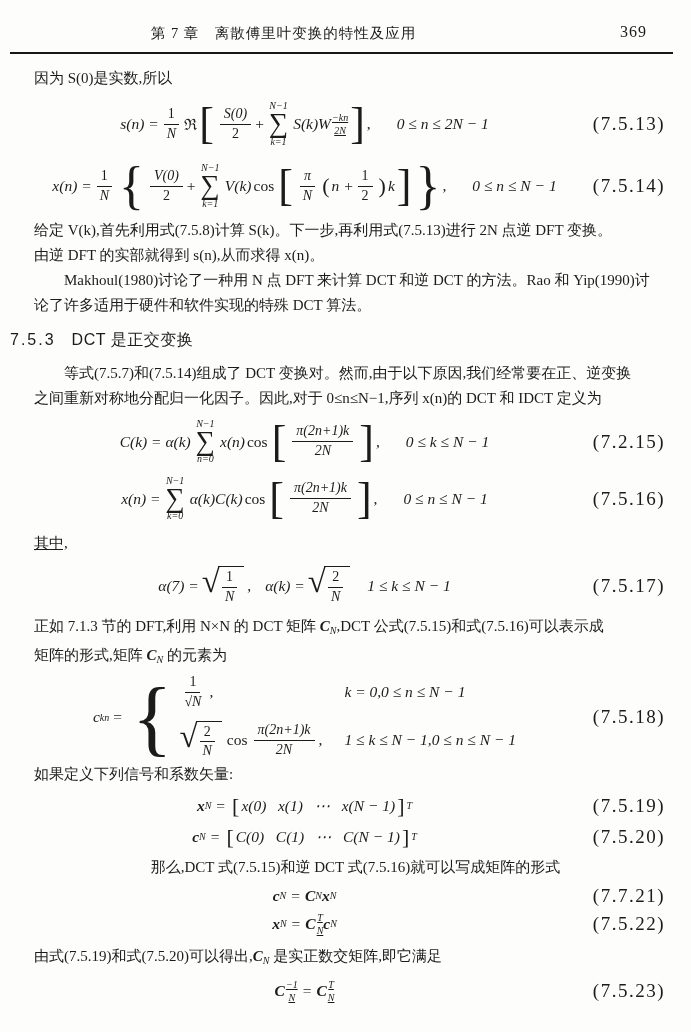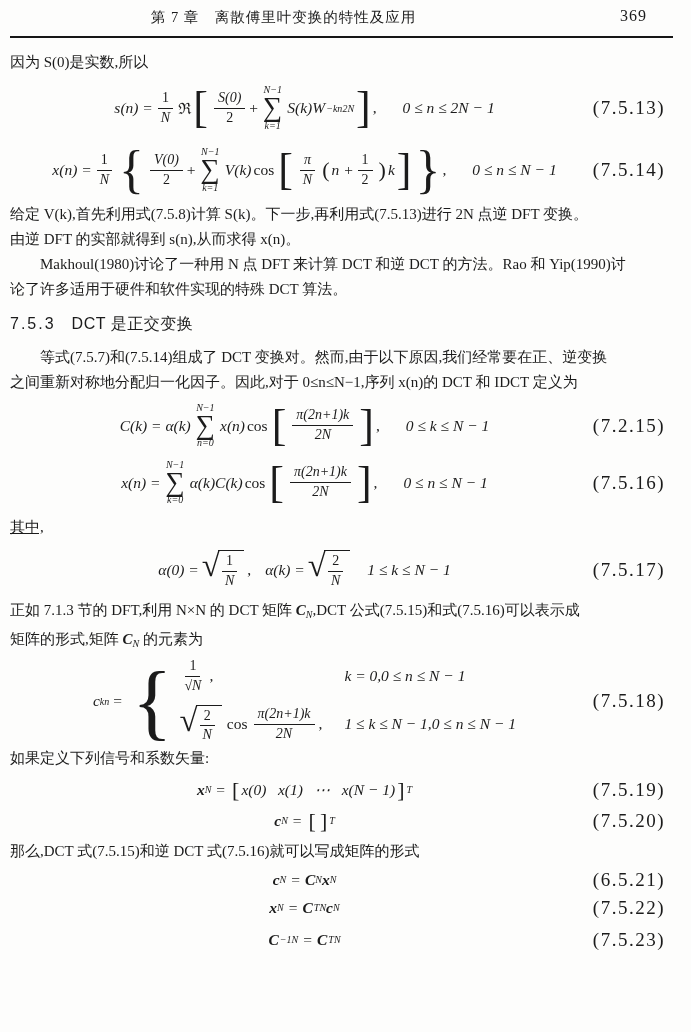--- a/index.html
+++ b/index.html
@@ -1,31 +1,31 @@
 <!DOCTYPE html>
 <html><head>
 <meta charset="utf-8">
 <style>
   * { margin:0; padding:0; box-sizing:border-box; }
   html,body { background:#e8e8e8; }
   body { font-family:"Liberation Serif","DejaVu Serif",serif; }
   .page {
     width:691px; height:1032px; margin:0 auto; overflow:hidden;
     background:#fdfdfc; color:#1b1b1b; position:relative;
-    padding:4px 14px 0 10px;
+    padding:20px 14px 0 10px;
   }
   
   .hdr { position:relative; height:24px; margin-top:4px; }
   .hdr .title { position:absolute; left:0; right:120px; text-align:center;
     font-size:14.5px; letter-spacing:1px; }
   .hdr .pgno { position:absolute; right:30px; top:-1px; font-size:16px; letter-spacing:1px; }
   .rule { border-bottom:2.5px solid #161616; margin:4px 4px 12px 0; }
 
   
-  p.line { font-size:15px; line-height:25px; white-space:nowrap; overflow:hidden; }
+  p.line { font-size:15px; line-height:25px; white-space:nowrap; overflow:hidden;margin-left:24px; }
   .indent { text-indent:2em; }
   .m { font-style:italic; }
   .bi { font-weight:bold; font-style:italic; }
   .tsub { font-size:10px; vertical-align:-3px; font-style:italic; }
   .tsup { font-size:10px; vertical-align:6px; font-style:italic; }
 
   
   h2.sec { font-family:"Liberation Sans","DejaVu Sans",sans-serif; font-weight:500;
     font-size:16px; margin:12px 0 10px 0; letter-spacing:0.5px; }
   h2.sec .num { letter-spacing:2px; margin-right:16px; }
@@ -35,22 +35,22 @@
     padding-right:78px; font-size:15.5px; }
   .eqtag { position:absolute; right:12px; top:50%; transform:translateY(-50%);
     font-size:19px; letter-spacing:1.5px; font-style:normal; }
   .frac { display:inline-flex; flex-direction:column; align-items:center;
     vertical-align:middle; margin:0 4px; line-height:1.2; font-size:14px; }
   .frac .num { padding:0 4px 1px; border-bottom:1.2px solid #1b1b1b; }
   .frac .den { padding:1px 4px 0; }
   .sum { display:inline-flex; flex-direction:column; align-items:center;
     line-height:1; margin:0 5px; font-size:10px; vertical-align:middle; }
   .sum .sym { font-size:27px; line-height:0.95; font-style:normal; }
-  .supsub { display:inline-flex; align-items:center;
-    font-size:10px; line-height:1.3; margin-left:1px; vertical-align:-7px; font-style:italic; }
+  .supsub { display:inline-flex; flex-direction:column; align-items:center;
+    font-size:10px; line-height:1.3; margin-left:1px; vertical-align:-7px; font-style:italic;text-decoration:underline; }
   .br { font-weight:300; line-height:0.8; vertical-align:middle; margin:0 2px; font-style:normal; }
   .br44 { font-size:44px; }
   .br52 { font-size:52px; }
   .br22 { font-size:22px; font-weight:400; }
   .sqrt { display:inline-flex; align-items:flex-start; vertical-align:middle; margin:0 3px; }
   .sqrt .rsign { font-size:33px; line-height:0.95; font-style:normal; margin-right:-2px; }
   .sqrt .rbody { border-top:1.4px solid #1b1b1b; padding:2px 6px 0 3px; display:inline-flex; }
   .sqrt .frac { margin:0; }
   .gap { display:inline-block; width:14px; }
   .gap2 { display:inline-block; width:26px; }
@@ -195,21 +195,21 @@
     <span class="br br44">]</span>
     <span>,</span>
     <span class="gap2"></span>
     <span class="m">0 ≤ n ≤ N − 1</span>
     <span class="eqtag">(7.5.16)</span>
   </div>
 
   <p class="line" style="margin-top:4px;text-decoration:underline;">其中,</p>
 
   <div class="eqrow" style="min-height:52px;margin:4px 0 2px;">
-    <span class="m">α(0) =</span>
+    <span class="m">α(7) =</span>
     <span class="sqrt">
         <span class="rsign">√</span>
         <span class="rbody">
           <span class="frac">
             <span class="num">1</span>
             <span class="den m">N</span>
           </span>
         </span>
       </span>
     <span>,</span>
@@ -283,52 +283,54 @@
     <span class="br br22">]</span>
       <span class="tsup">T</span>
     <span class="eqtag">(7.5.19)</span>
   </div>
 
   <div class="eqrow" style="min-height:31px;">
     <span class="bi">c</span>
       <span class="tsub">N</span>
     <span style="margin:0 5px;">=</span>
     <span class="br br22">[</span>
+    <span class="m pre">C(0)   C(1)   ⋯   C(N − 1)</span>
     <span class="br br22">]</span>
       <span class="tsup">T</span>
     <span class="eqtag">(7.5.20)</span>
   </div>
 
-  <p class="line" style="margin-top:3px;">那么,DCT 式(7.5.15)和逆 DCT 式(7.5.16)就可以写成矩阵的形式</p>
+  <p class="line" style="margin-top:3px;text-align:center;">那么,DCT 式(7.5.15)和逆 DCT 式(7.5.16)就可以写成矩阵的形式</p>
 
   <div class="eqrow" style="min-height:27px;margin-top:2px;">
     <span class="bi">c</span>
       <span class="tsub">N</span>
     <span style="margin:0 5px;">=</span>
     <span class="bi">C</span>
       <span class="tsub">N</span>
     <span class="bi">x</span>
       <span class="tsub">N</span>
-    <span class="eqtag">(6.5.21)</span>
+    <span class="eqtag">(7.7.21)</span>
   </div>
 
   <div class="eqrow" style="min-height:29px;">
     <span class="bi">x</span>
       <span class="tsub">N</span>
     <span style="margin:0 5px;">=</span>
     <span class="bi">C</span>
     <span class="supsub">
         <span>T</span>
         <span>N</span>
       </span>
     <span class="bi">c</span>
       <span class="tsub">N</span>
     <span class="eqtag">(7.5.22)</span>
   </div>
 
+  <p class="line" style="margin-top:6px;"><span>由式(7.5.19)和式(7.5.20)可以得出,</span><span class="bi">C</span><span class="tsub">N</span><span> 是实正数交矩阵,即它满足</span></p>
 
   <div class="eqrow" style="min-height:31px;margin-top:2px;">
     <span class="bi">C</span>
     <span class="supsub">
         <span>−1</span>
         <span>N</span>
       </span>
     <span style="margin:0 5px;">=</span>
     <span class="bi">C</span>
     <span class="supsub">

